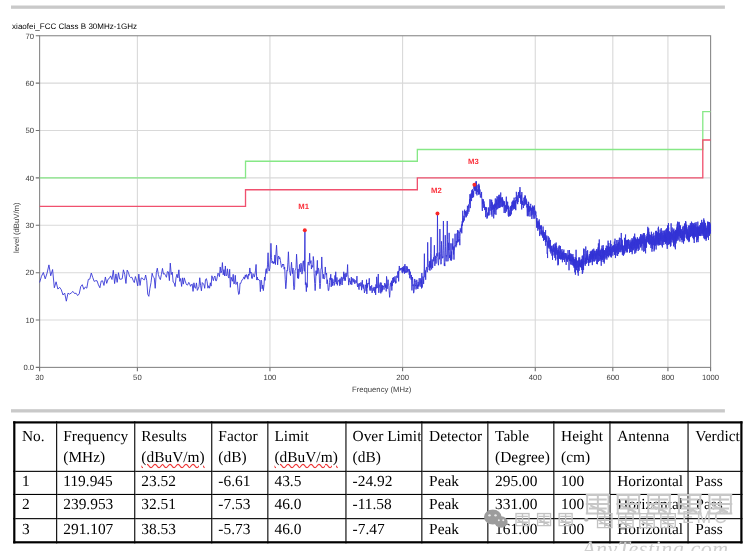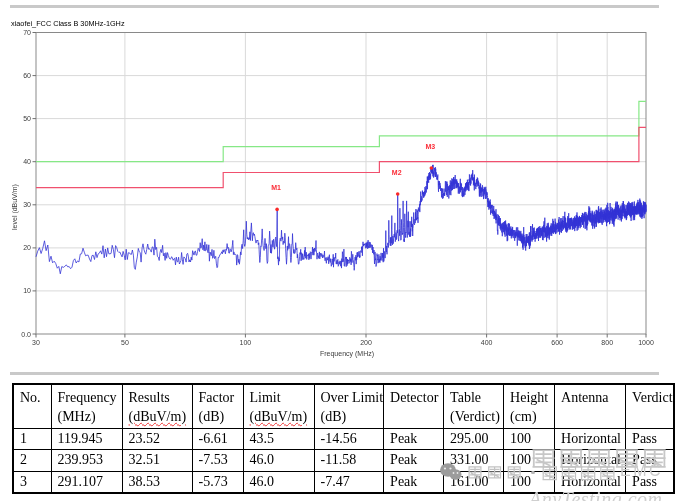--- a/index.html
+++ b/index.html
@@ -83,40 +83,40 @@
         </td>
         <td>
           <div>Over Limit</div>
           <div>(dB)</div>
         </td>
         <td>
           <div>Detector</div>
         </td>
         <td>
           <div>Table</div>
-          <div>(Verdict)</div>
+          <div>(Degree)</div>
         </td>
         <td>
           <div>Height</div>
           <div>(cm)</div>
         </td>
         <td>
           <div>Antenna</div>
         </td>
         <td>
           <div>Verdict</div>
         </td>
       </tr>
       <tr class="dr">
         <td>1</td>
         <td>119.945</td>
         <td>23.52</td>
         <td>-6.61</td>
         <td>43.5</td>
-        <td>-14.56</td>
+        <td>-24.92</td>
         <td>Peak</td>
         <td>295.00</td>
         <td>100</td>
         <td>Horizontal</td>
         <td>Pass</td>
       </tr>
       <tr class="dr">
         <td>2</td>
         <td>239.953</td>
         <td>32.51</td>

